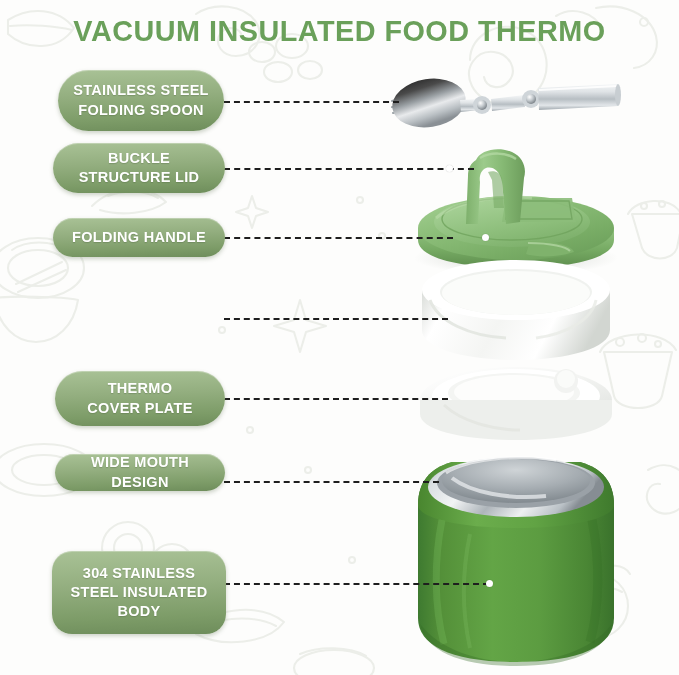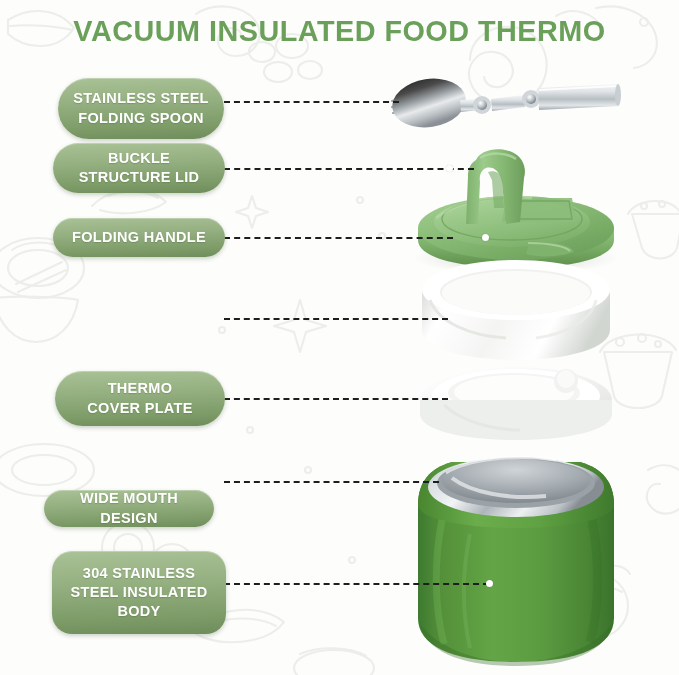--- a/index.html
+++ b/index.html
@@ -350,41 +350,41 @@
 
       <path d="M442 520 C434 560 434 606 444 644" stroke="#7cc05f" stroke-width="7" fill="none" opacity=".30"></path>
       <path d="M592 520 C600 560 600 606 590 642" stroke="#2f6722" stroke-width="9" fill="none" opacity=".22"></path>
       <path d="M470 534 C462 572 462 612 470 648" stroke="#93d178" stroke-width="4" fill="none" opacity=".18"></path>
 
       <path d="M420 624 C442 652 482 662 516 662 C550 662 590 652 612 624
                C606 652 570 666 516 666 C462 666 426 652 420 624 Z" fill="#336b26" opacity=".35"></path>
     </g>
   </svg>
 
-  <div class="pill round" style="left:58px;top:70px;width:166px;height:61px;margin-top:8px;">
+  <div class="pill round" style="left:58px;top:70px;width:166px;height:61px;">
     <span style="white-space:pre-line;">STAINLESS STEEL
 FOLDING SPOON</span>
   </div>
 
   <div class="pill round" style="left:53px;top:218px;width:172px;height:39px;">
     <span style="white-space:pre-line;">FOLDING HANDLE</span>
   </div>
 
   <div class="pill round" style="left:53px;top:143px;width:172px;height:50px;">
     <span style="white-space:pre-line;">BUCKLE
 STRUCTURE LID</span>
   </div>
 
 
   <div class="pill round" style="left:55px;top:371px;width:170px;height:55px;">
     <span style="white-space:pre-line;">THERMO
 COVER PLATE</span>
   </div>
 
-  <div class="pill round" style="left:44px;top:454px;width:170px;height:37px;margin-top:36px;">
+  <div class="pill round" style="left:55px;top:454px;width:170px;height:37px;">
     <span style="white-space:pre-line;">WIDE MOUTH
 DESIGN</span>
   </div>
 
   <div class="pill rect" style="left:52px;top:551px;width:174px;height:83px;">
     <span style="white-space:pre-line;">304 STAINLESS
 STEEL INSULATED
 BODY</span>
   </div>
 

